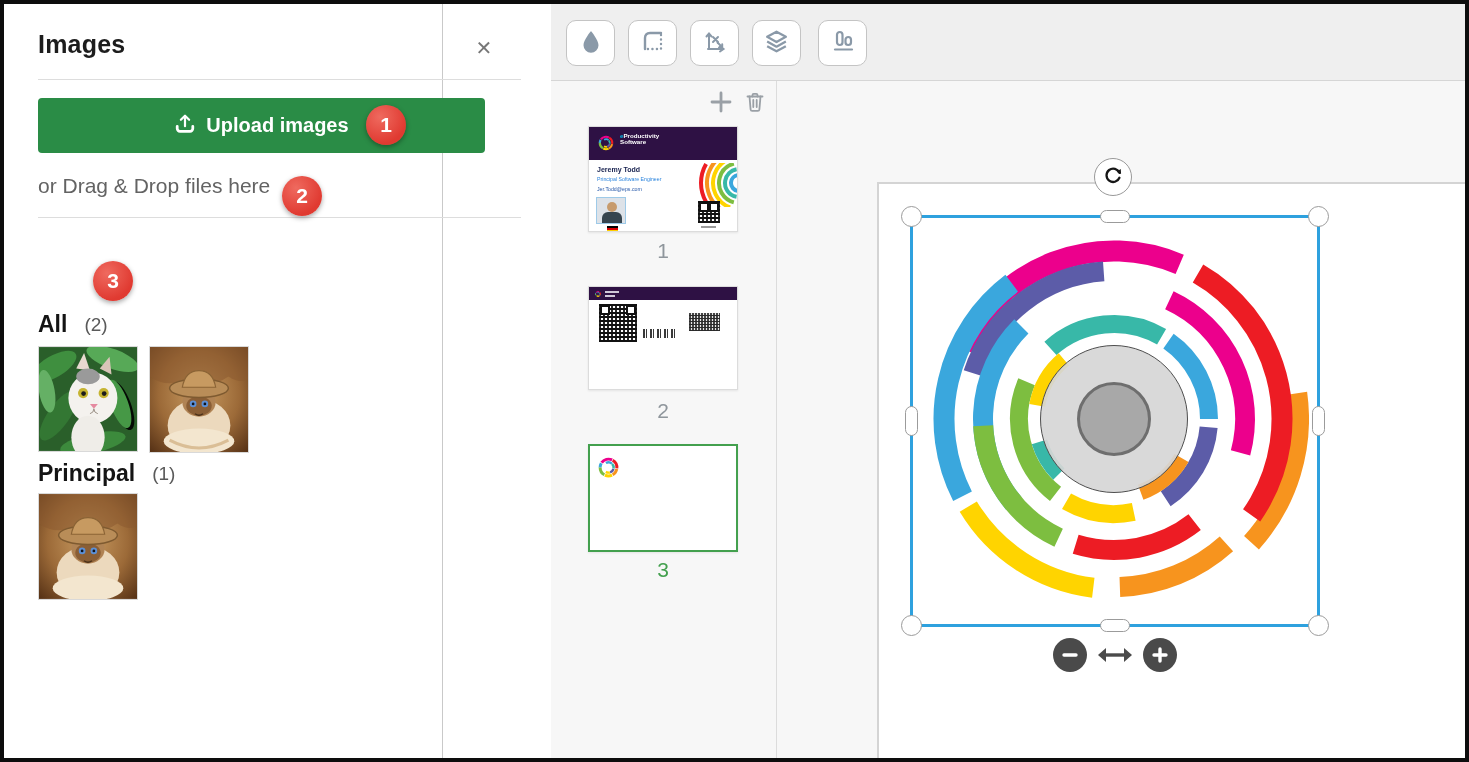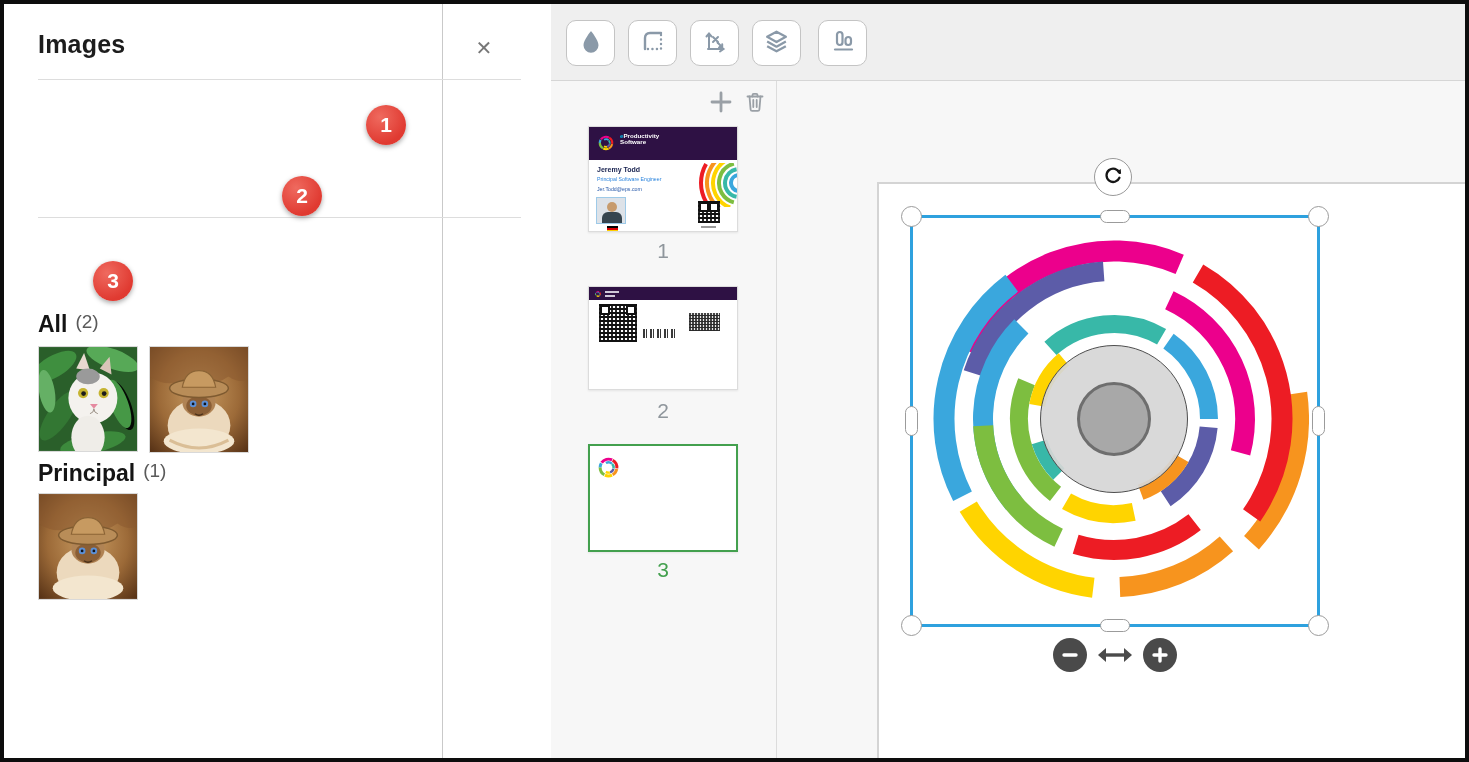--- a/index.html
+++ b/index.html
@@ -21,21 +21,21 @@
   .badge { position:absolute; width:40px; height:40px; border-radius:50%; background:radial-gradient(circle at 35% 30%, #ef6a5f, #e03a31 70%); color:#fff; font-size:21px; font-weight:bold; text-align:center; line-height:40px; box-shadow:0 2px 5px rgba(0,0,0,.35); z-index:5; }
   .badge1 { left:362px; top:101px; }
   .badge2 { left:278px; top:172px; }
   .badge3 { left:89px;  top:257px; }
 
   .search-box { position:absolute; left:35px; top:242px; width:447px; height:57px; border:1.5px solid #b5b5b5; border-radius:9px; background:#fff; }
   .search-label { position:absolute; left:20px; top:-9px; background:#fff; padding:0 6px; font-size:14px; color:#757575; }
   .search-value { position:absolute; left:22px; top:0; height:100%; display:flex; align-items:center; font-size:19px; color:#333; }
   .search-icon { position:absolute; right:18px; top:14px; }
 
-  .group-head { position:absolute; left:34px; display:flex; align-items:flex-start; gap:8px; }
+  .group-head { position:absolute; left:34px; display:flex; align-items:center; gap:17px; }
   .group-name { font-size:23px; font-weight:bold; color:#141414; }
   .group-count { font-size:19px; color:#5a5a5a; }
   .gh1 { top:307px; } .gh2 { top:456px; }
   .thumb-img { position:absolute; border:1px solid #d9d9d9; overflow:hidden; }
   .cat1 { left:34px; top:342px; width:100px; height:106px; }
   .cat2 { left:145px; top:342px; width:100px; height:107px; }
   .cat3 { left:34px; top:489px; width:100px; height:107px; }
   .thumb-img svg { display:block; width:100%; height:100%; }
 
   
@@ -124,22 +124,33 @@
 </svg>
 
 <div class="frame">
 <div class="app">
 
   <aside class="panel">
     <div class="panel-title">Images</div>
     <div class="panel-close">✕</div>
     <div class="hr hr1"></div>
 
+    <button class="upload-btn">
+      <span>
+        <svg width="22" height="21" viewBox="0 0 24 22" fill="none" stroke="#fff" stroke-width="2.4" stroke-linecap="round" stroke-linejoin="round">
+          <path d="M12 14 V3"></path>
+              <path d="M7.5 7 L12 2.5 L16.5 7"></path>
+          <path d="M3.5 14 v2.5 a3 3 0 0 0 3 3 h11 a3 3 0 0 0 3 -3 V14" stroke-width="3"></path>
+        </svg>
+      </span>
+      <span>Upload images</span>
+    </button>
     <div class="badge badge1">1</div>
 
+    <div class="drag-text">or Drag &amp; Drop files here</div>
     <div class="badge badge2">2</div>
     <div class="hr hr2"></div>
 
     <div class="badge badge3">3</div>
 
     <div class="group-head gh1">
       <span class="group-name">All</span>
       <span class="group-count">(2)</span>
     </div>
 

